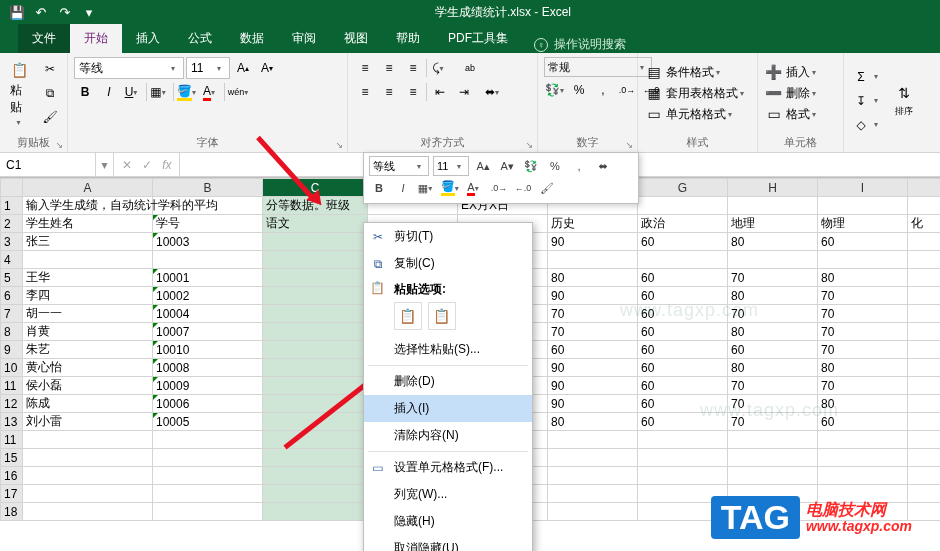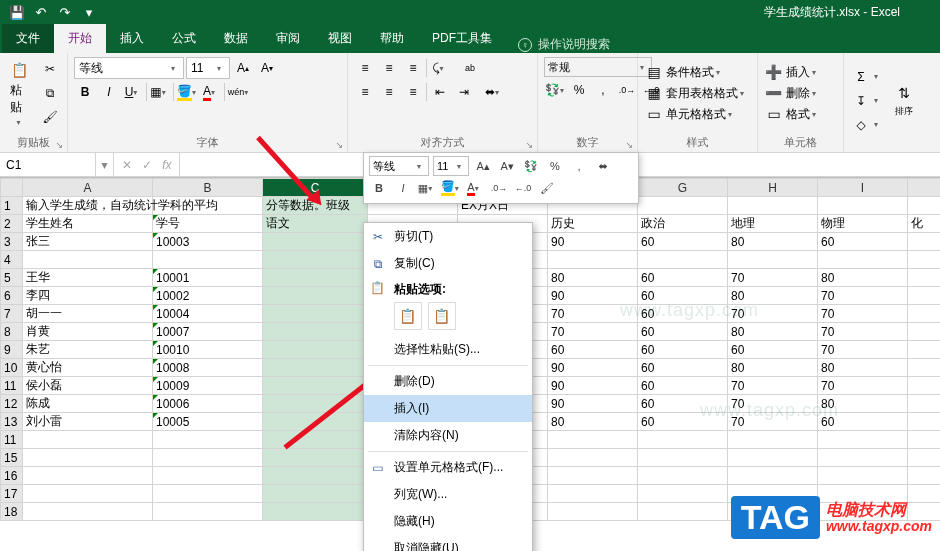--- a/index.html
+++ b/index.html
@@ -2,26 +2,26 @@
 <html><head>
 <meta charset="utf-8">
 <style>
 * { margin: 0; padding: 0; box-sizing: border-box; font-family: "Microsoft YaHei", sans-serif; }
 body { background: #fff; font-size: 12px; overflow: hidden; width: 940px; height: 551px; position: relative; }
 
 
 .titlebar { height: 25px; background: #0a6332; display: flex; align-items: center; color: #fff; }
 .qat { display: flex; gap: 2px; padding: 0 6px; }
 .qat-btn { width: 22px; height: 22px; display: flex; align-items: center; justify-content: center; color: #fff; font-size: 13px; }
-.title-center { flex: 1; text-align: right; font-size: 12px; }
+.title-center { flex: 1; text-align: center; font-size: 12px; }
 .win-btns { display: flex; }
 .win-btn { width: 40px; height: 25px; display: flex; align-items: center; justify-content: center; }
 
 
-.tabs { height: 28px; background: #0a6332; display: flex; align-items: flex-end; padding: 0 2px; }
+.tabs { height: 28px; background: #0a6332; display: flex; align-items: flex-end; padding: 0 18px; }
 .tab { padding: 6px 14px; color: #fff; font-size: 12px; cursor: pointer; }
 .tab.active { background: #f3f3f3; color: #701a75; }
 .tell-me { margin-left: 12px; display: flex; align-items: center; color: #cfe8d8; gap: 6px; }
 .bulb { width: 14px; height: 14px; border: 1px solid #cfe8d8; border-radius: 50%; display: flex; align-items: center; justify-content: center; font-size: 9px; }
 
 
 .ribbon { height: 100px; background: #f3f3f3; border-bottom: 1px solid #d4d4d4; display: flex; position: relative; }
 .group { display: flex; flex-direction: column; border-right: 1px solid #e0e0e0; }
 .group-body { flex: 1; display: flex; align-items: center; padding: 4px 6px; gap: 4px; }
 .group-label { text-align: center; font-size: 11px; color: #666; padding: 2px 16px; position: relative; }
@@ -72,21 +72,21 @@
 .menu-item.hover { background: #c5dff8; }
 .menu-item .mi-icon { position: absolute; left: 6px; width: 16px; text-align: center; color: #2b579a; }
 .menu-sep { height: 1px; background: #e0e0e0; margin: 2px 4px; }
 .menu-head { padding: 4px 10px 2px 30px; font-weight: bold; font-size: 12px; }
 .paste-opts { display: flex; gap: 6px; padding: 2px 10px 6px 30px; }
 .paste-opt { width: 28px; height: 28px; border: 1px solid #ddd; display: flex; align-items: center; justify-content: center; color: #b8860b; font-size: 14px; }
 .u { text-decoration: underline; }
 
 
 .wm1 { position: absolute; color: #0a6332; opacity: .13; font-size: 18px; letter-spacing: 1px; }
-.tag-logo { position: absolute; right: 4px; bottom: 8px; display: flex; align-items: center; gap: 6px; padding: 4px; z-index: 8; }
+.tag-logo { position: absolute; right: 24px; bottom: 8px; display: flex; align-items: center; gap: 6px; padding: 4px; z-index: 8; }
 .tag-box { background: #1778d1; color: #fff; font-weight: bold; font-size: 34px; padding: 2px 10px; border-radius: 4px; font-family: Arial; }
 .tag-text { display: flex; flex-direction: column; font-weight: bold; font-style: italic; line-height: 1.1; }
 .tag-text .cn { color: #ff2a2a; font-size: 16px; }
 .tag-text .en { color: #ff2a2a; font-size: 14px; }
 </style>
 </head>
 <body>
 
 <div class="titlebar">
   <div class="qat">

